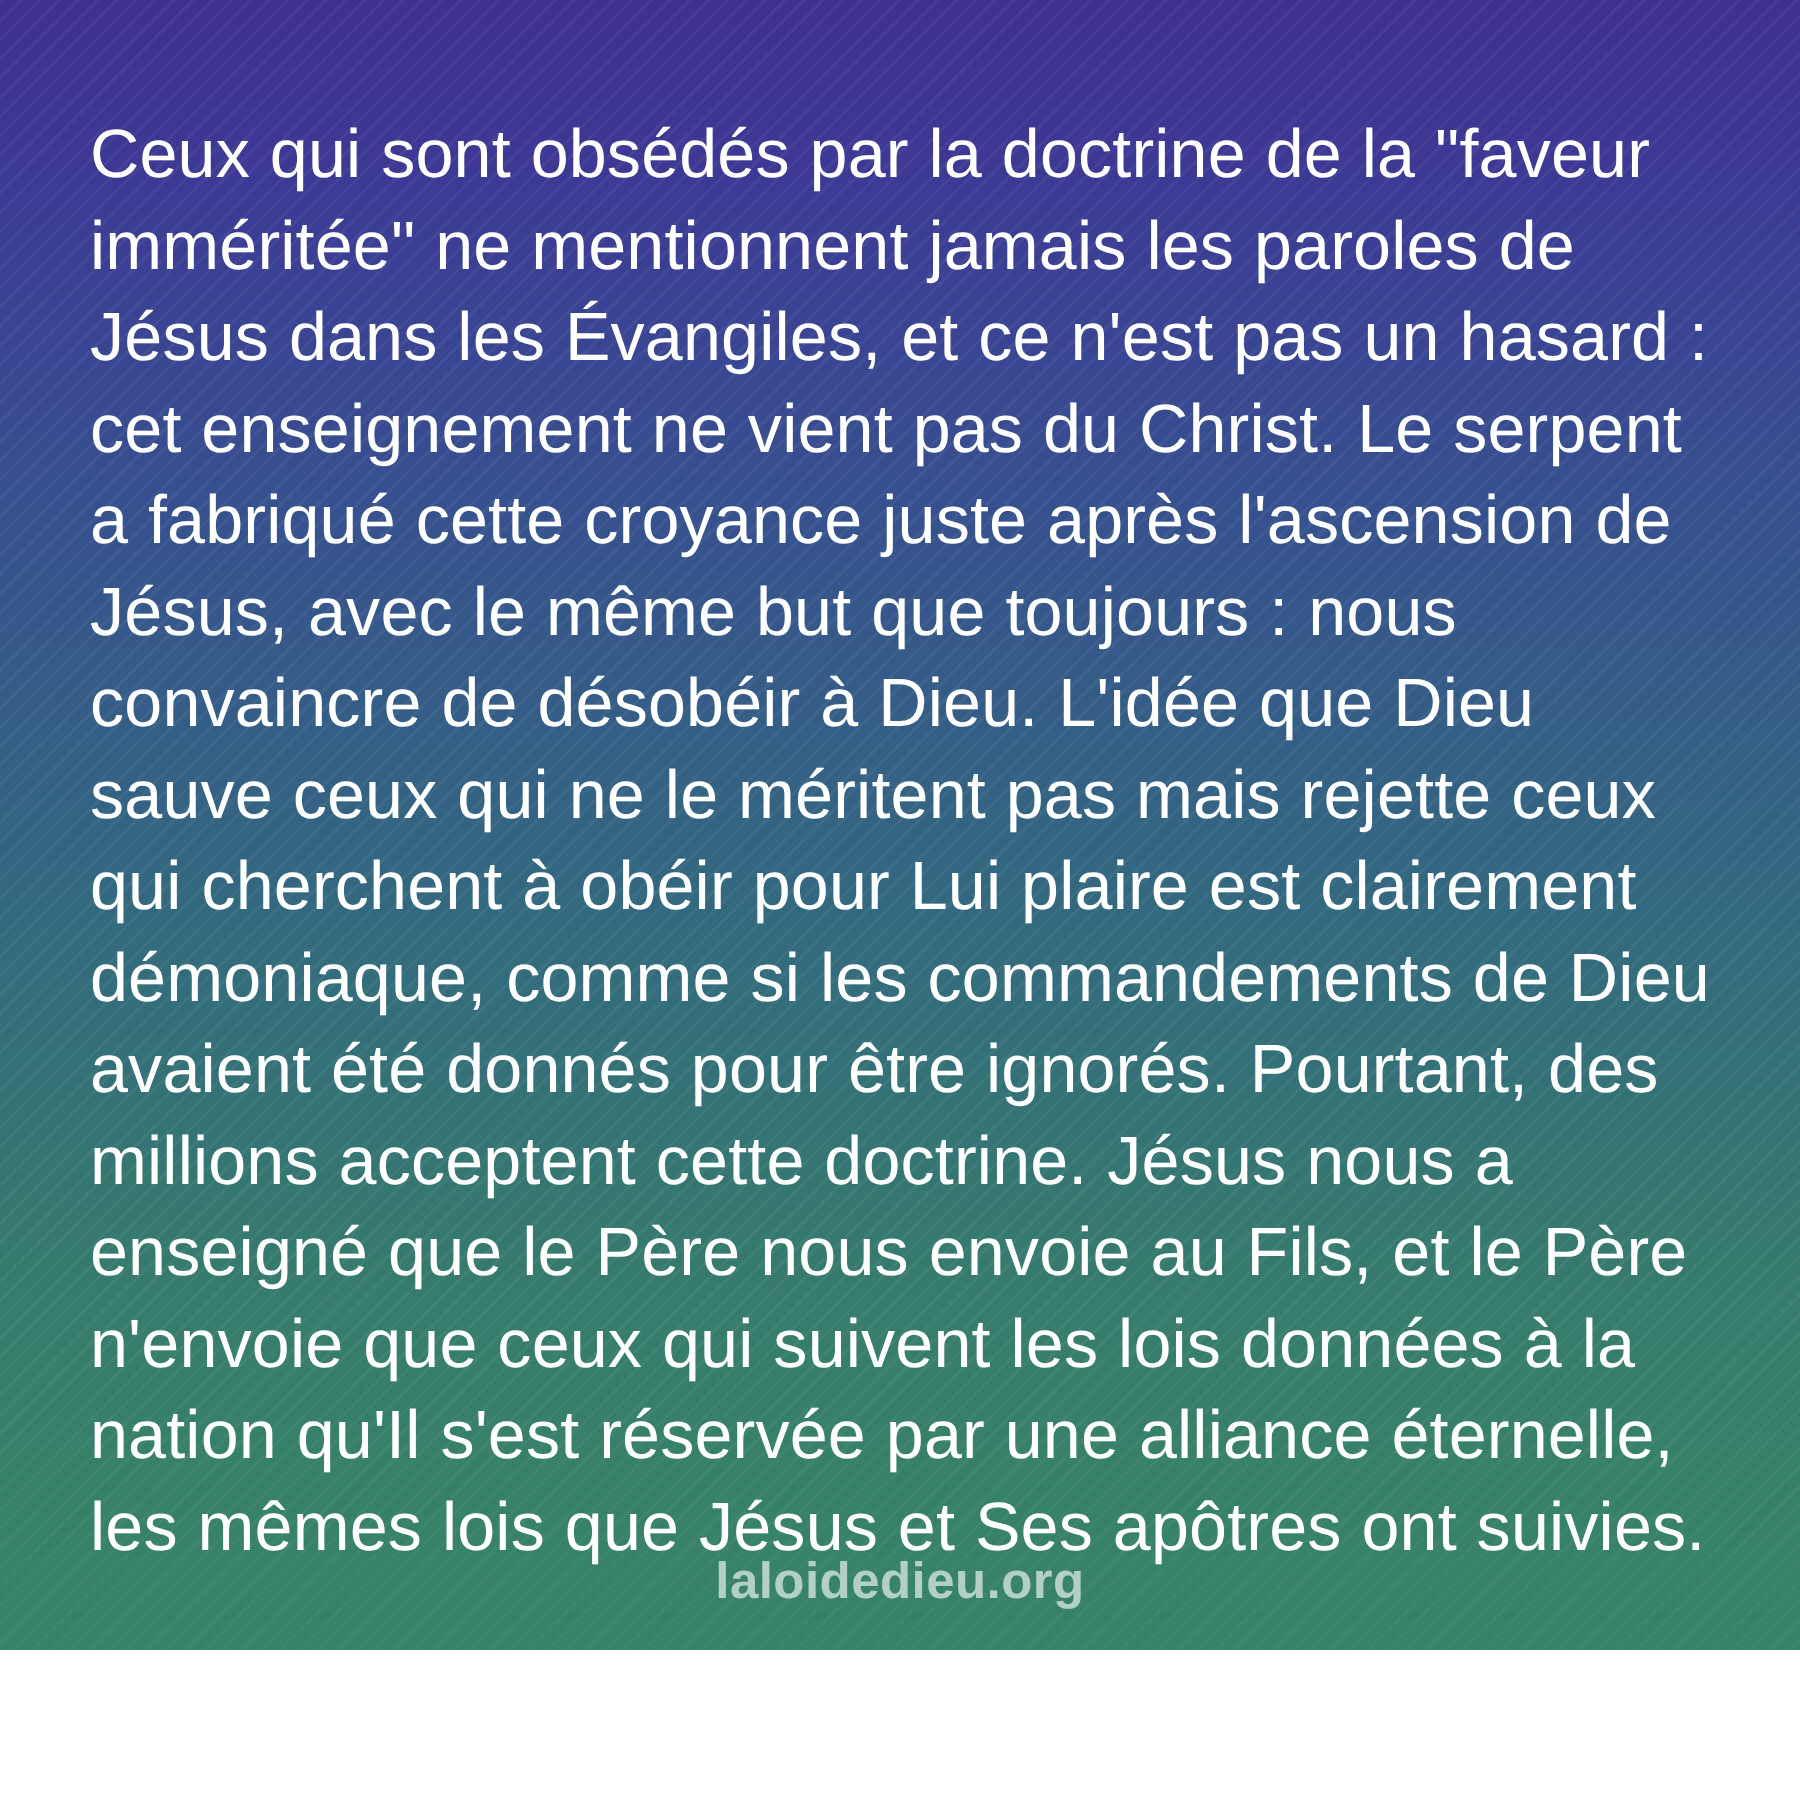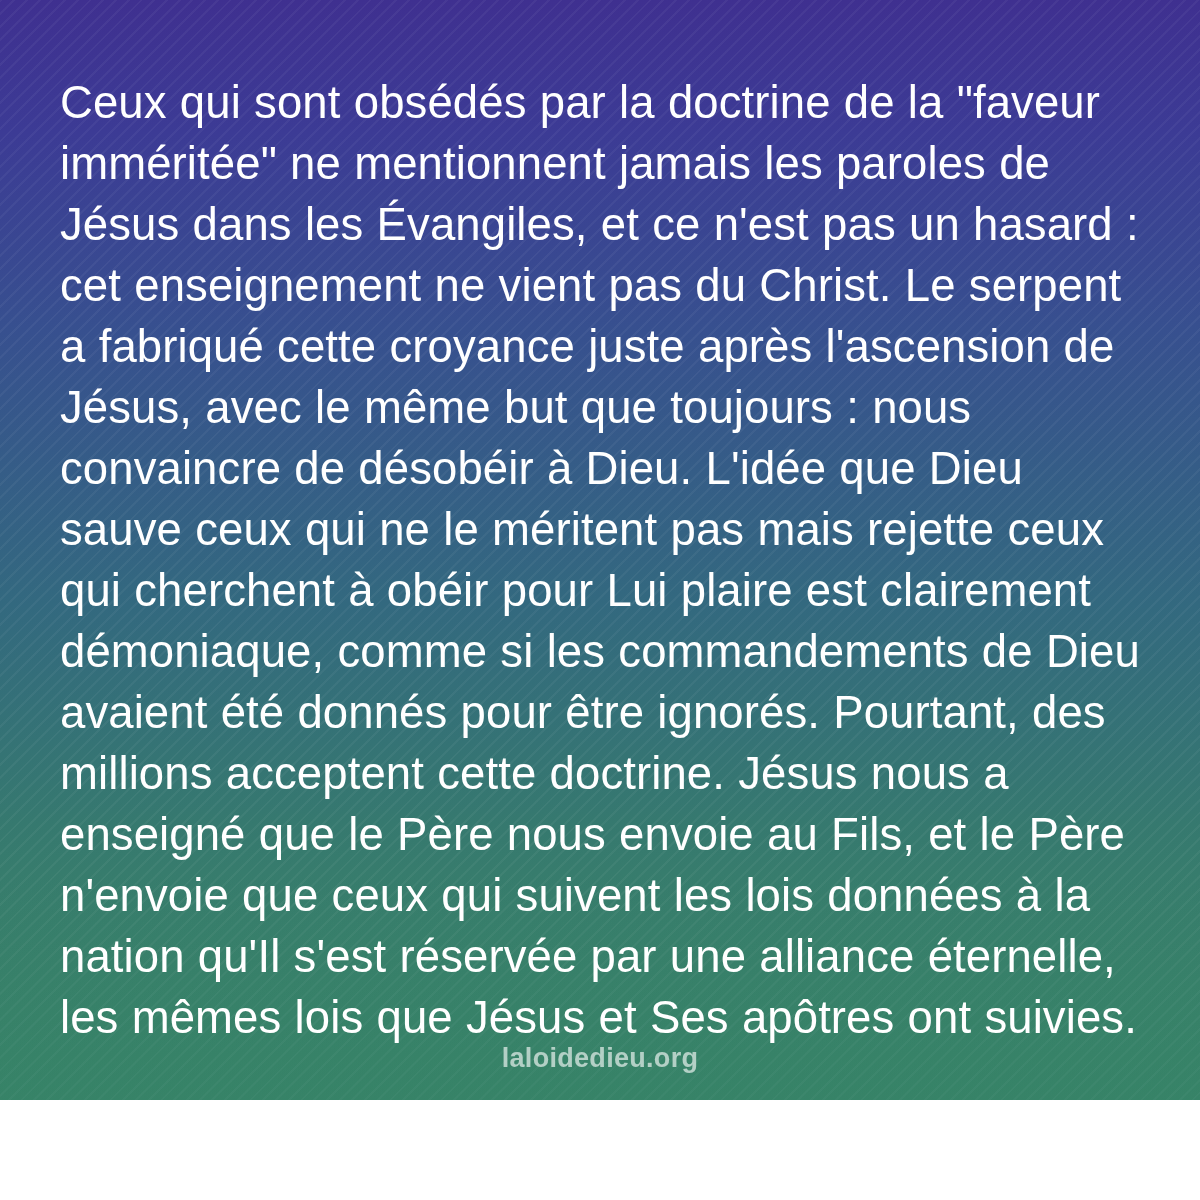--- a/index.html
+++ b/index.html
@@ -56,21 +56,21 @@
     word-spacing: 0.5px;
   }
   .watermark {
     position: absolute;
     z-index: 3;
     left: 0;
     right: 0;
     bottom: 26px;
     text-align: center;
     color: rgba(255,255,255,0.62);
-    font-size: 27px;
+    font-size: 34px;
     font-weight: 700;
     letter-spacing: 0.3px;
   }
 </style>
 </head>
 <body>
 
 <div class="quote-card">
   <div class="quote-text">Ceux qui sont obsédés par la doctrine de la "faveur imméritée" ne mentionnent jamais les paroles de Jésus dans les Évangiles, et ce n'est pas un hasard : cet enseignement ne vient pas du Christ. Le serpent a fabriqué cette croyance juste après l'ascension de Jésus, avec le même but que toujours : nous convaincre de désobéir à Dieu. L'idée que Dieu sauve ceux qui ne le méritent pas mais rejette ceux qui cherchent à obéir pour Lui plaire est clairement démoniaque, comme si les commandements de Dieu avaient été donnés pour être ignorés. Pourtant, des millions acceptent cette doctrine. Jésus nous a enseigné que le Père nous envoie au Fils, et le Père n'envoie que ceux qui suivent les lois données à la nation qu'Il s'est réservée par une alliance éternelle, les mêmes lois que Jésus et Ses apôtres ont suivies.</div>
   <div class="watermark">laloidedieu.org</div>

